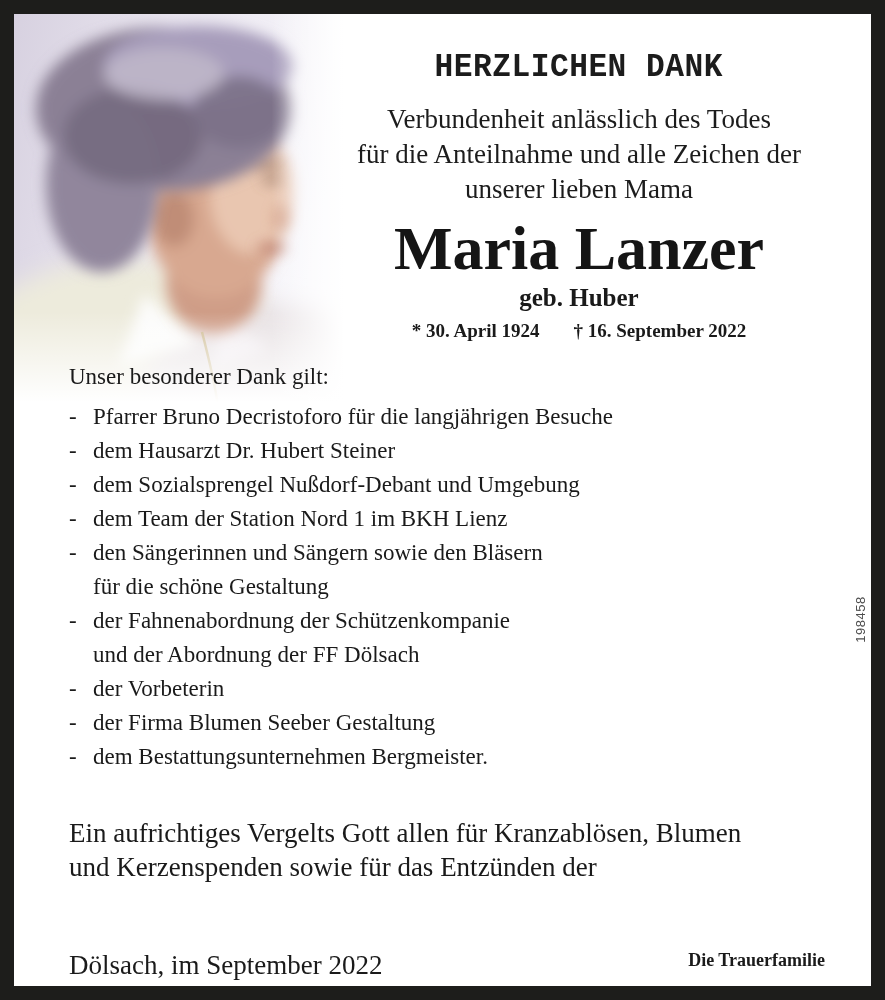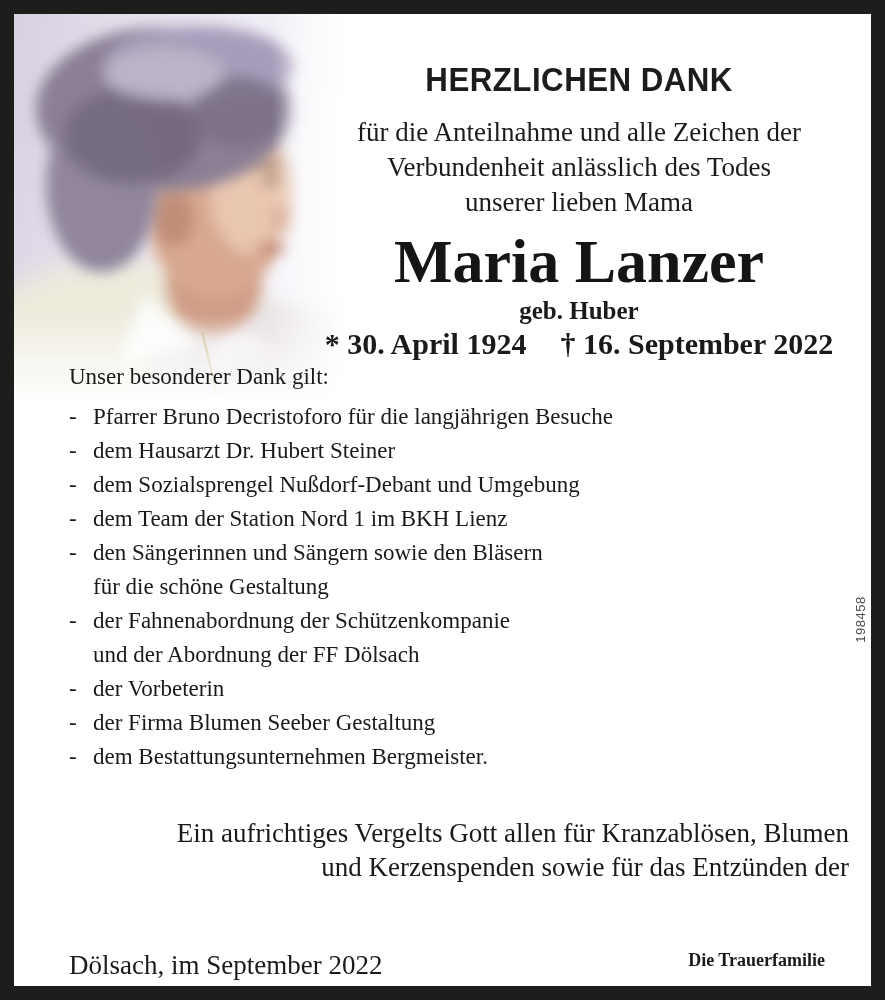--- a/index.html
+++ b/index.html
@@ -37,22 +37,22 @@
   
   .header-col {
     position: absolute;
     left: 285px;
     top: 0;
     width: 560px;
     text-align: center;
     z-index: 2;
   }
   .main-title {
-    margin-top: 46px;
-    font-family: Liberation Sans, sans-serif;
+    margin-top: 34px;
+    font-family: Liberation Mono, monospace;
     font-weight: 700;
     font-size: 34px;
     letter-spacing: 0.5px;
     color: #1c1c1c;
   }
   .main-title span {
     display: inline-block;
     transform: scaleX(0.92);
     transform-origin: center;
   }
@@ -70,21 +70,21 @@
     color: #151515;
   }
   .maiden-name {
     margin-top: 2px;
     font-size: 25px;
     font-weight: 700;
     line-height: 30px;
   }
   .dates {
     margin-top: 2px;
-    font-size: 30px;
+    font-size: 19px;
     font-weight: 700;
     line-height: 32px;
     white-space: nowrap;
   }
   .dates .date-sep { display: inline-block; width: 34px; }
 
   
   .thanks {
     position: absolute;
     left: 55px;
@@ -98,21 +98,21 @@
   .thanks-row { display: flex; }
   .thanks-row .bullet { width: 24px; flex: 0 0 24px; }
   .thanks-row .row-text { flex: 1; }
 
   
   .closing {
     position: absolute;
     left: 55px;
     top: 802px;
     width: 780px;
-    text-align: right;
+    text-align: left;
     font-size: 27px;
     line-height: 34px;
     z-index: 2;
   }
 
   
   .footer-place {
     position: absolute;
     left: 55px;
     top: 936px;
@@ -212,22 +212,22 @@
       </g>
     </svg>
     <div class="photo-fade"></div>
   </div>
 
   <div class="header-col">
     <div class="main-title">
       <span>HERZLICHEN DANK</span>
     </div>
     <div class="intro">
+      <div>Verbundenheit anlässlich des Todes</div>
       <div>für die Anteilnahme und alle Zeichen der</div>
-      <div>Verbundenheit anlässlich des Todes</div>
       <div>unserer lieben Mama</div>
     </div>
     <div class="deceased-name">Maria Lanzer</div>
     <div class="maiden-name">geb. Huber</div>
     <div class="dates">
       <span>* 30. April 1924</span><span class="date-sep"></span><span>† 16. September 2022</span>
     </div>
   </div>
 
   <div class="thanks">

